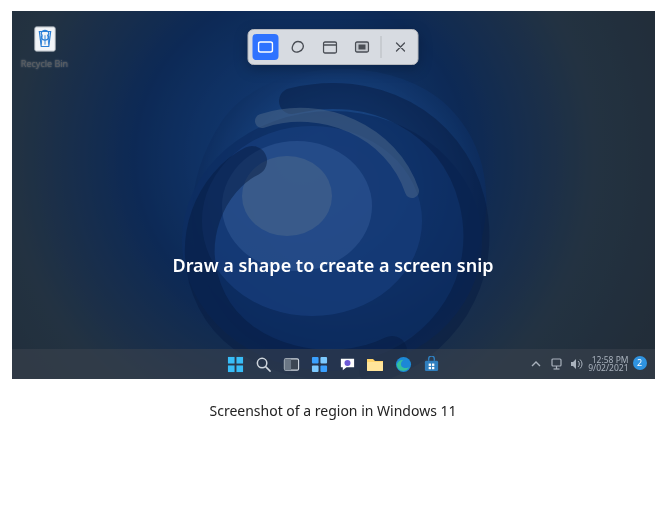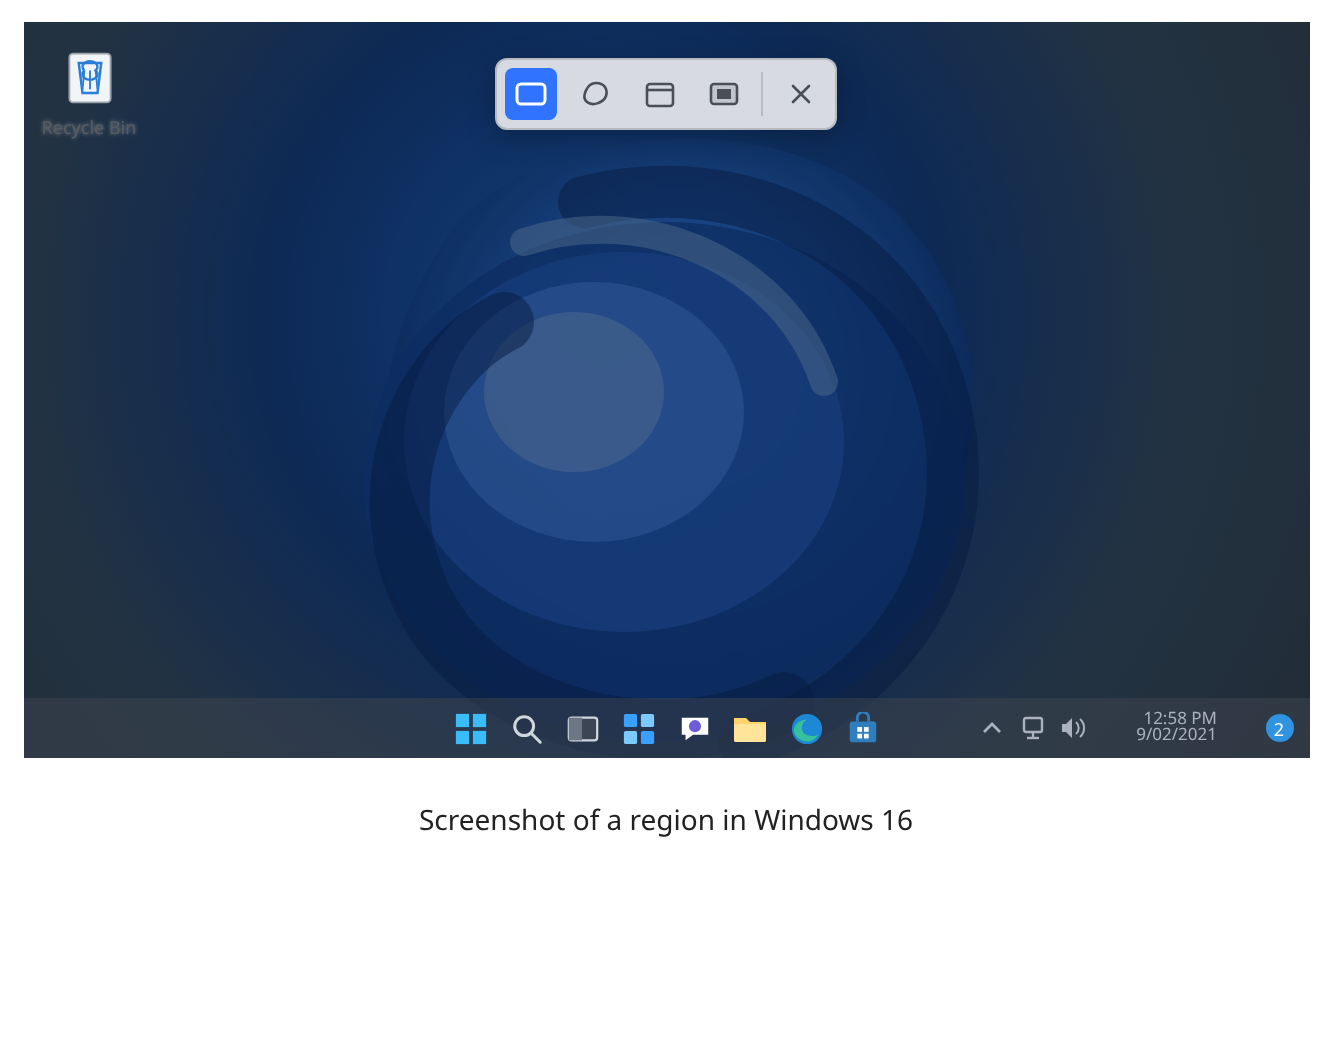--- a/index.html
+++ b/index.html
@@ -16,21 +16,21 @@
   .desktop-icon .label { font-size: 9px; color: #5a5d60; text-align: center; text-shadow: 0 0 2px rgba(255,255,255,0.4); }
   .instruction { position: absolute; left: 0; right: 0; top: 242px; text-align: center; z-index: 5; }
   .instruction span { color: #fff; font-weight: 600; font-size: 18px; }
   .snip-toolbar { position: absolute; top: 18px; left: 50%; transform: translateX(-50%); display: flex; align-items: center; gap: 6px; padding: 4px; background: #d7dbe1; border: 1px solid #b6b9be; border-radius: 6px; box-shadow: 0 4px 14px rgba(0,0,0,0.25); z-index: 10; }
   .snip-btn { width: 26px; height: 26px; border-radius: 4px; display: flex; align-items: center; justify-content: center; cursor: pointer; color: #4a4e55; }
   .snip-btn.sel { background: #2f73ff; color: #fff; }
   .snip-divider { width: 1px; height: 22px; background: #b8bbc0; }
   .taskbar { position: absolute; left: 0; right: 0; bottom: 0; height: 30px; background: rgba(60,68,78,0.55); display: flex; align-items: center; z-index: 4; }
   .tb-center { position:absolute; left:50%; transform:translateX(-50%); display: flex; gap: 6px; align-items:center; }
   .tb-item { width: 22px; height: 22px; display: flex; align-items: center; justify-content: center; border-radius: 3px; cursor: pointer; }
-  .tray { position:absolute; right: 8px; display:flex; align-items:center; gap: 24px; }
+  .tray { position:absolute; right: 8px; display:flex; align-items:flex-start; gap: 4px; }
   .tray-icns { display:flex; align-items:center; gap:4px; color:#a9b2bd; }
   .tray-dt { display:flex; flex-direction:column; align-items:flex-end; line-height:1; }
   .tray-dt span { font-size: 8.5px; color: #a9b2bd; }
   .tray-badge { width:14px; height:14px; border-radius:50%; background:#2f93e0; color:#fff; font-size:9px; display:flex; align-items:center; justify-content:center; }
   .caption { margin-top: 22px; font-size: 14px; color: #222; }
 </style>
 </head>
 <body>
 
 <div class="frame">
@@ -67,20 +67,23 @@
             <path d="M13 12 a4 3 0 1 0 6 0 a4 3 0 1 0 -6 0" fill="none" stroke="#2a7ed6" stroke-width="1.3"></path>
             <path d="M13 12 l-1 10 M19 12 l1 10 M16 12 v10" stroke="#2a7ed6" stroke-width="1"></path>
           </svg>
         </div>
         <div class="label">Recycle Bin</div>
       </div>
     </div>
 
     <div class="dim"></div>
 
+    <div class="instruction">
+      <span>Draw a shape to create a screen snip</span>
+    </div>
 
     <div class="snip-toolbar">
       <div class="snip-btn sel" title="Rectangular">
         <svg width="16" height="12" viewBox="0 0 16 12">
             <rect x="1" y="1" width="14" height="10" rx="2" fill="none" stroke="currentColor" stroke-width="1.5"></rect>
           </svg>
       </div>
       <div class="snip-btn" title="Freeform">
         <svg width="15" height="15" viewBox="0 0 15 15">
             <path d="M7.5 1.5 C12 1.5 13.5 5 12.5 8 C11.5 11 6 13.5 3 11 C0 8.5 3 1.5 7.5 1.5 Z" fill="none" stroke="currentColor" stroke-width="1.3"></path>
@@ -193,13 +196,13 @@
         <div class="tray-dt">
           <span>12:58 PM</span>
           <span>9/02/2021</span>
         </div>
         <div class="tray-badge">2</div>
       </div>
     </div>
   </div>
 </div>
 
-<div class="caption">Screenshot of a region in Windows 16</div>
+<div class="caption">Screenshot of a region in Windows 11</div>
 
 </body></html>

